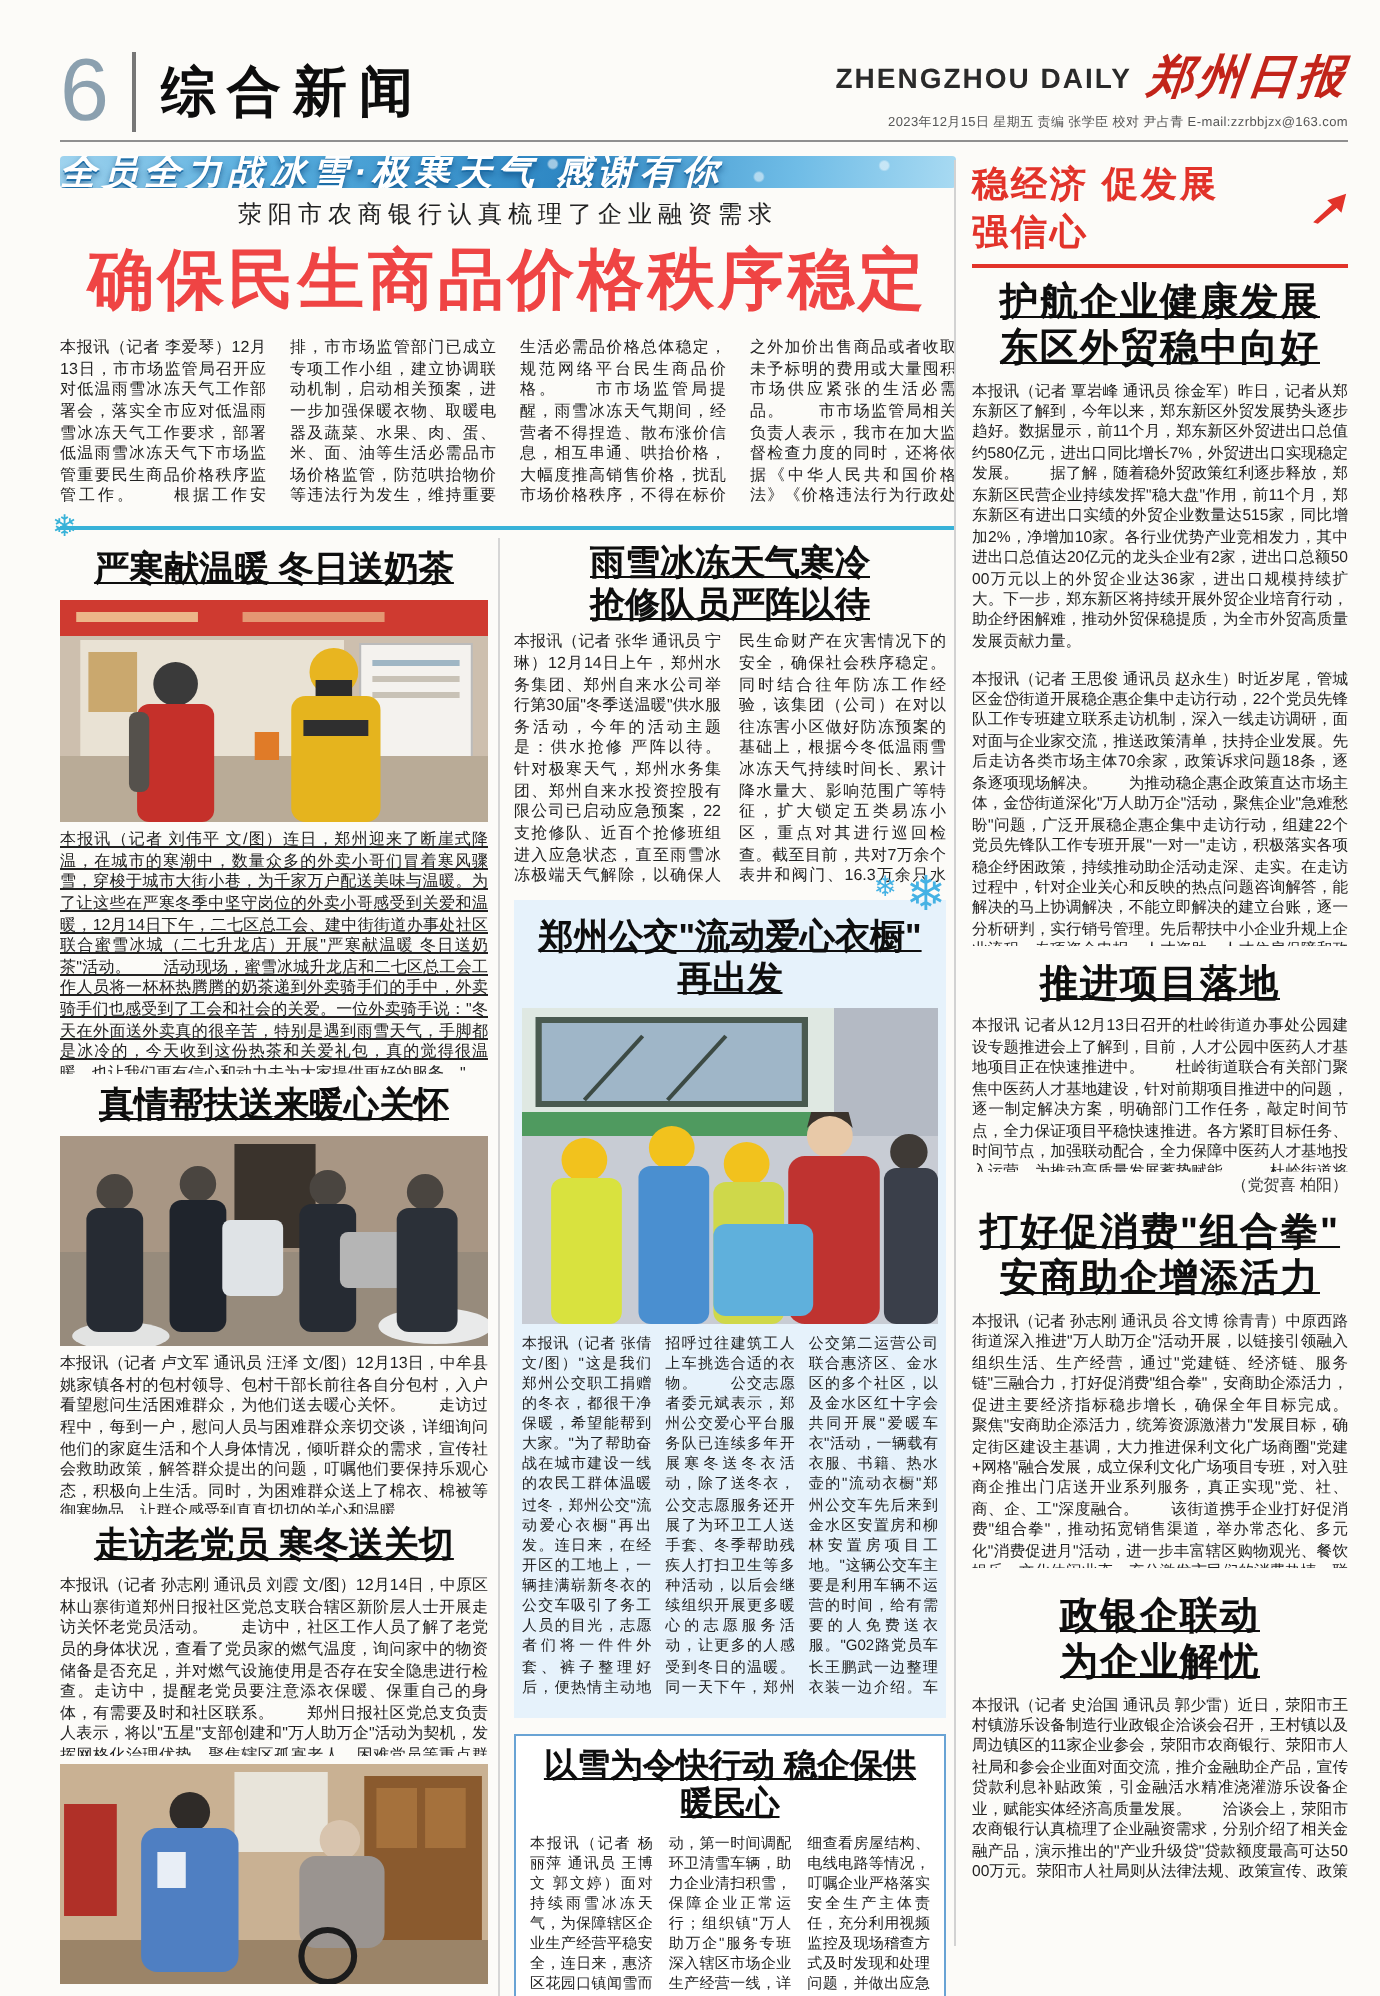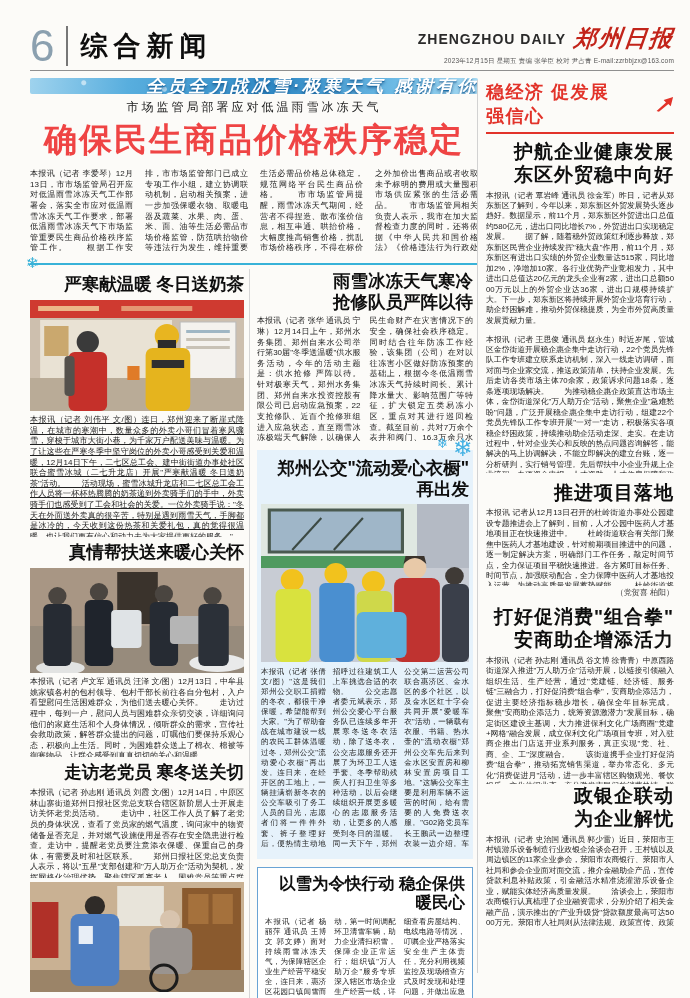--- a/index.html
+++ b/index.html
@@ -13,25 +13,25 @@
   .section-title{font-size:27px;font-weight:700;letter-spacing:6px;color:#0d0d0d;}
   .hdr-right{text-align:right;padding-bottom:2px;}
   .brand-row{display:flex;align-items:center;justify-content:flex-end;gap:8px;}
   .brand-en{font-size:14px;font-weight:700;color:#2a2a2a;letter-spacing:1px;}
   .brand-logo{font-size:23px;font-weight:900;color:#c2241a;font-style:italic;transform:skew(-6deg);
               font-family:"DejaVu Serif","Liberation Serif",serif;letter-spacing:2px;}
   .dateline{font-size:6.5px;color:#555;margin-top:3px;letter-spacing:.2px;}
   .hdr-rule{position:absolute;top:70px;left:30px;right:16px;border-top:1.5px solid #8f8f8f;}
   
   .body-text{text-align:justify;word-break:break-all;color:#222;overflow:hidden;}
-  .art-h2{font-weight:800;text-align:right;color:#0e0e0e;}
+  .art-h2{font-weight:800;text-align:center;color:#0e0e0e;text-decoration:underline;}
   .photo{display:block;width:100%;}
   
   .left-main{position:absolute;left:30px;top:78px;width:448px;}
-  .banner{height:16px;border-radius:2px;position:relative;overflow:hidden;display:flex;align-items:center;justify-content:flex-end;
+  .banner{height:16px;border-radius:2px;position:relative;overflow:hidden;display:flex;align-items:center;justify-content:flex-start;
     background:
       radial-gradient(circle at 12% 30%,rgba(255,255,255,.55) 0 2px,transparent 3px),
       radial-gradient(circle at 30% 70%,rgba(255,255,255,.5) 0 2px,transparent 3px),
       radial-gradient(circle at 55% 25%,rgba(255,255,255,.55) 0 2px,transparent 3px),
       radial-gradient(circle at 78% 65%,rgba(255,255,255,.5) 0 2px,transparent 3px),
       radial-gradient(circle at 92% 30%,rgba(255,255,255,.5) 0 2px,transparent 3px),
       linear-gradient(95deg,#9fd3ee 0%,#58aede 22%,#2f88c4 55%,#6fbce6 82%,#a8daf2 100%);}
   .banner-text{font-size:18px;font-weight:900;font-style:italic;color:#fff;letter-spacing:3px;
       text-shadow:0 1px 0 #1d6ea8,0 2px 3px rgba(10,60,110,.65);}
   .kicker{margin-top:5px;text-align:center;font-size:12px;letter-spacing:3px;color:#222;}
@@ -63,21 +63,21 @@
   .slogan{display:flex;align-items:center;justify-content:flex-start;gap:21px;}
   .slogan-text{font-size:18px;font-weight:900;color:#e2332a;letter-spacing:1.5px;}
   .slogan-rule{border-top:2px solid #e2332a;margin-top:4px;}
   .right-col .art-h2{font-size:19px;line-height:1.2;letter-spacing:1px;}
   .r-body{font-size:7.8px;line-height:1.34;}
   .trade-h2{margin-top:7px;} .trade-body{height:140px;margin-top:4px;}
   .policy-h2{margin-top:9px;} .policy-body{height:138px;margin-top:4px;}
   .elem-h2{margin-top:9px;} .elem-body{height:78px;margin-top:4px;}
   .byline{font-size:8px;text-align:right;color:#333;margin-top:1px;}
   .consume-h2{margin-top:8px;} .consume-body{height:128px;margin-top:4px;}
-  .bank-h2{margin-top:1px;} .bank-body{height:92px;margin-top:4px;}
+  .bank-h2{margin-top:14px;} .bank-body{height:92px;margin-top:4px;}
 </style>
 </head>
 <body>
 
 <div class="page">
 
   <div class="hdr">
     <div class="hdr-left">
       <span class="pageno">6</span>
       <span class="hdr-vline"></span>
@@ -92,21 +92,21 @@
     </div>
   </div>
   <div class="hdr-rule"></div>
 
   <div class="left-main">
 
     <div class="banner">
       <span class="banner-text">全员全力战冰雪·极寒天气 感谢有你</span>
     </div>
 
-    <div class="kicker">市场监管局部署应对低温雨雪冰冻天气</div>
+    <div class="kicker">荥阳市农商银行认真梳理了企业融资需求</div>
     <div class="lead-headline">确保民生商品价格秩序稳定</div>
     <div class="lead-body body-text">本报讯（记者 李爱琴）12月13日，市市场监管局召开应对低温雨雪冰冻天气工作部署会，落实全市应对低温雨雪冰冻天气工作要求，部署低温雨雪冰冻天气下市场监管重要民生商品价格秩序监管工作。　　根据工作安排，市市场监管部门已成立专项工作小组，建立协调联动机制，启动相关预案，进一步加强保暖衣物、取暖电器及蔬菜、水果、肉、蛋、米、面、油等生活必需品市场价格监管，防范哄抬物价等违法行为发生，维持重要生活必需品价格总体稳定，规范网络平台民生商品价格。　　市市场监管局提醒，雨雪冰冻天气期间，经营者不得捏造、散布涨价信息，相互串通、哄抬价格，大幅度推高销售价格，扰乱市场价格秩序，不得在标价之外加价出售商品或者收取未予标明的费用或大量囤积市场供应紧张的生活必需品。　　市市场监管局相关负责人表示，我市在加大监督检查力度的同时，还将依据《中华人民共和国价格法》《价格违法行为行政处罚规定》等规定，对价格违法行为露头即打，从严处罚，严查扰乱市场秩序，构成犯罪的，还要依法追究刑事责任。　　市民如发现价格违法线索，可拨打"12315"进行投诉举报，全市市场监管部门将迅速核查处置，确保人民群众生产生活秩序稳定。</div>
 
     <div class="teal-divider">
       <span class="snow-on-line">❄</span>
     </div>
 
     <div class="cols-row">
 
       <div class="col-left">

